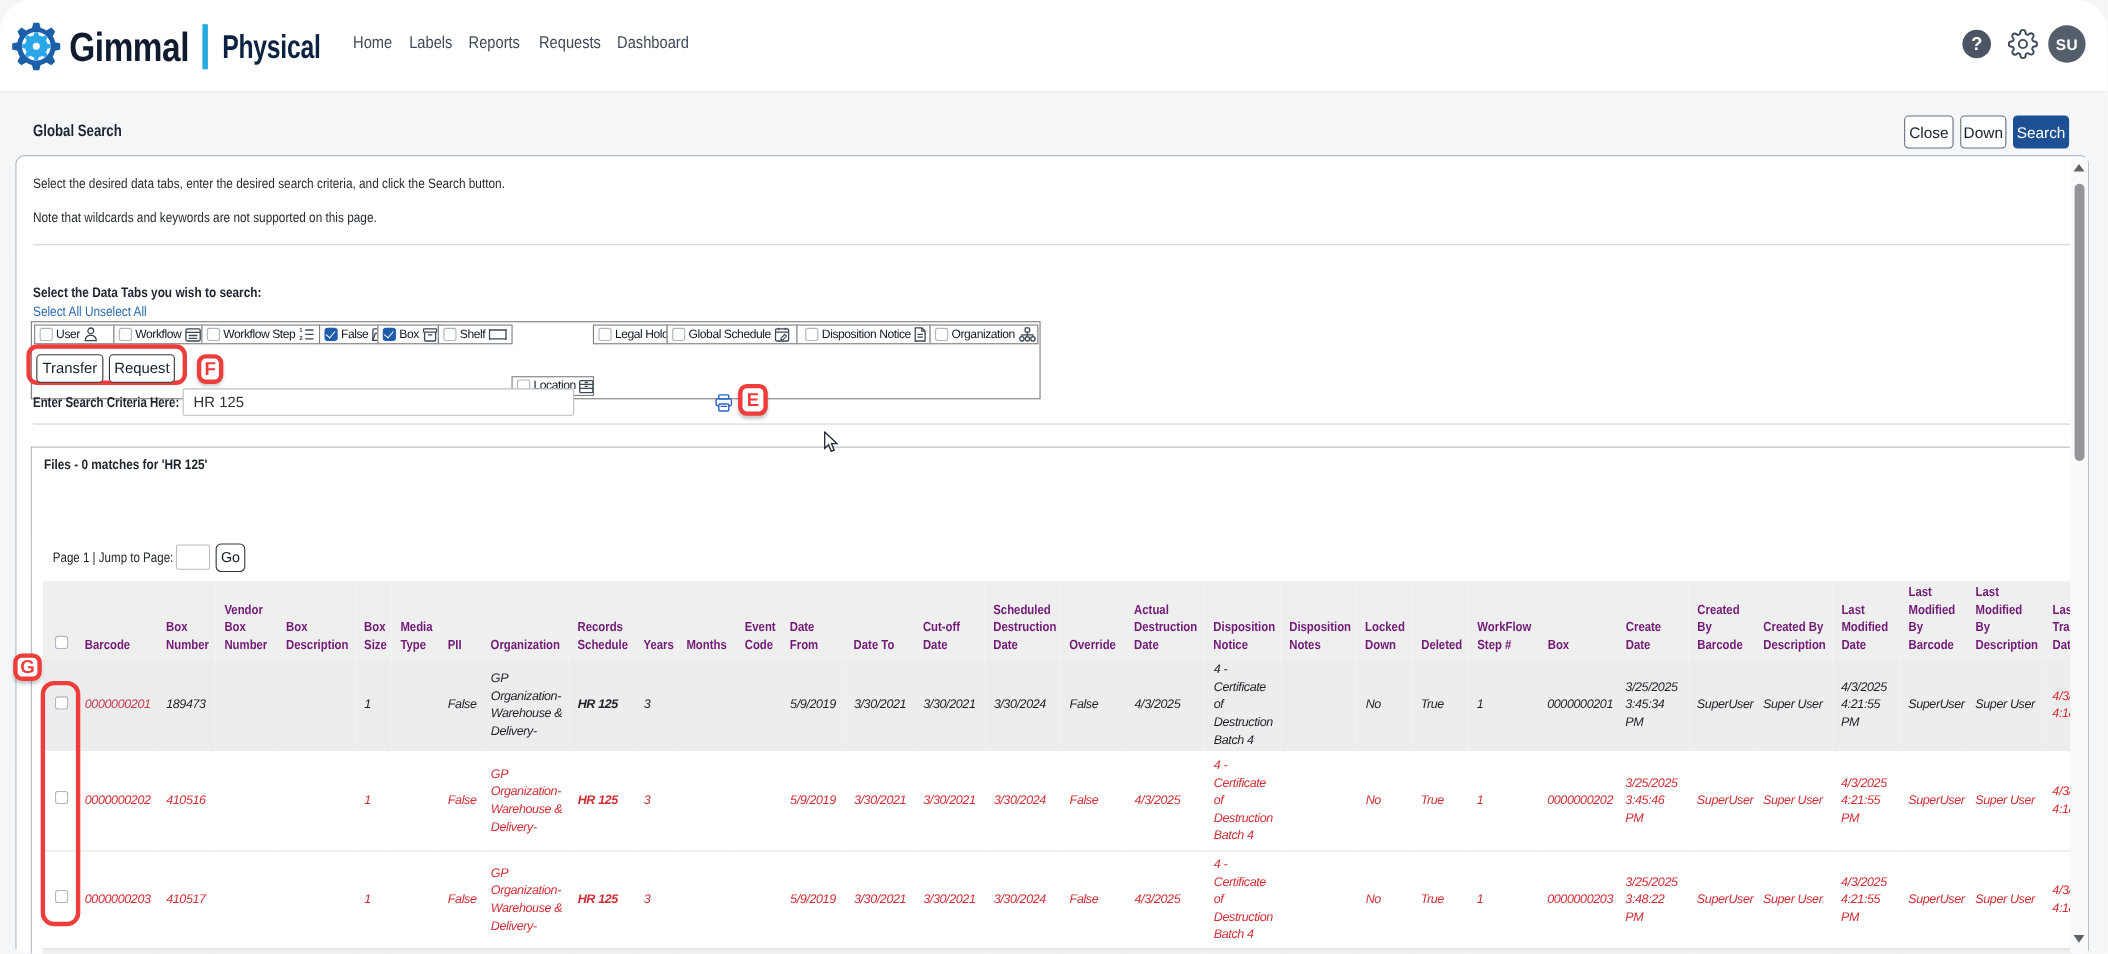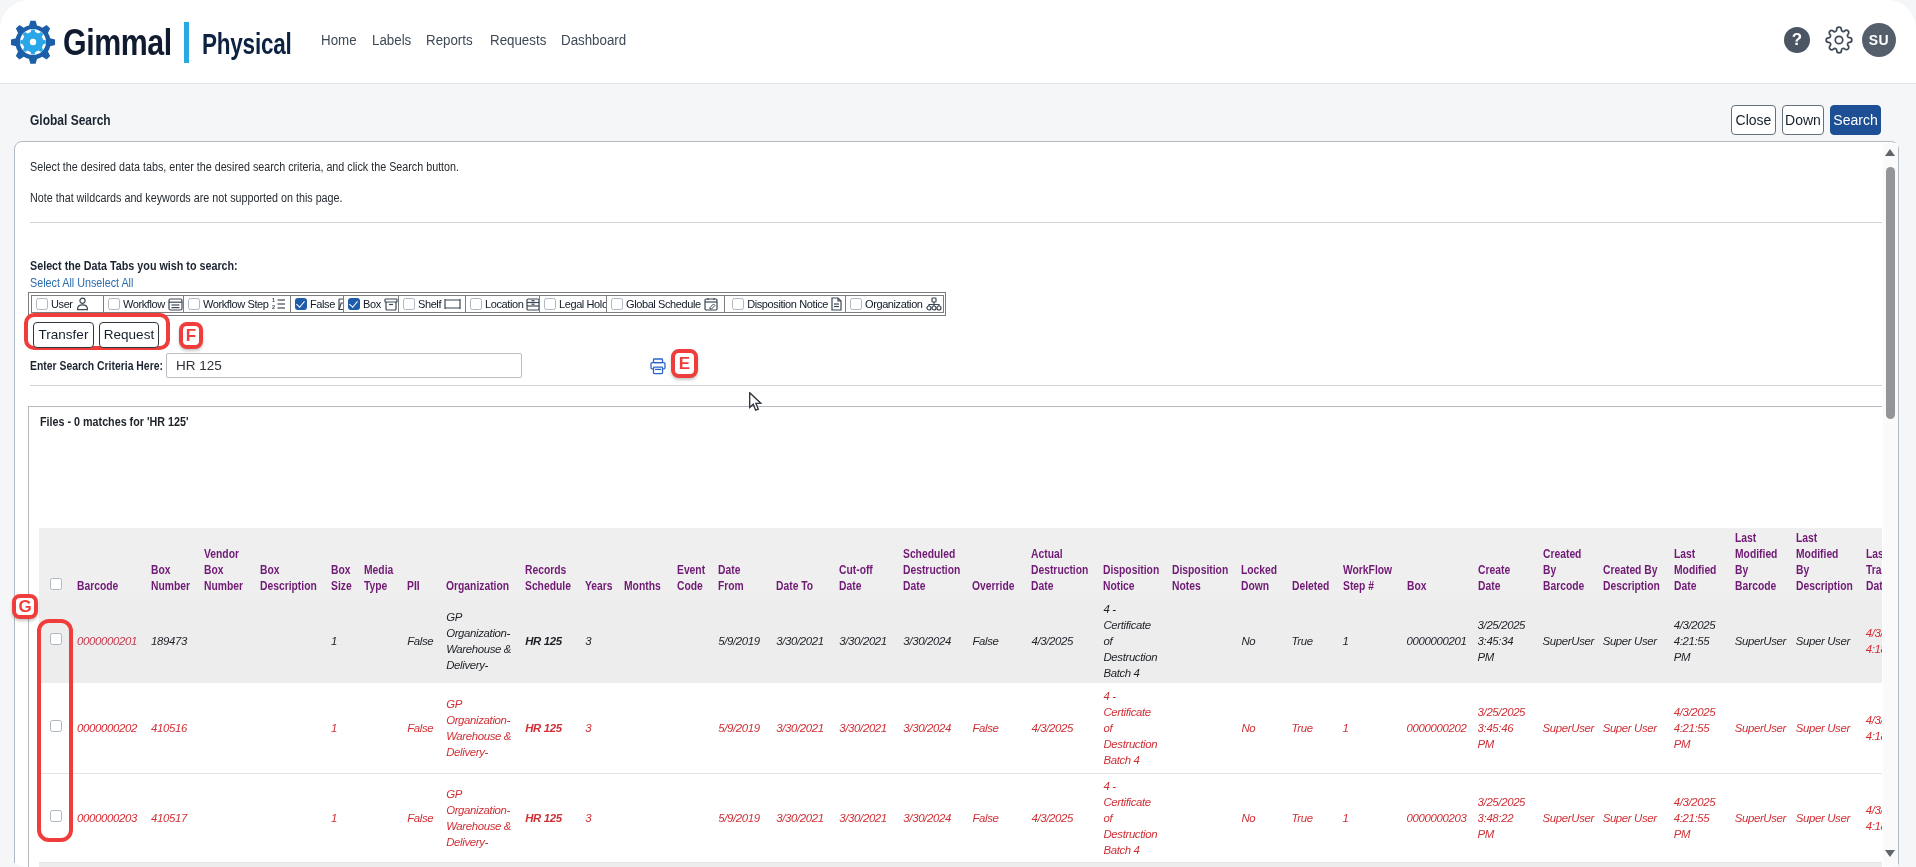--- a/index.html
+++ b/index.html
@@ -167,21 +167,21 @@
               <line x1="5" y1="6.5" x2="9" y2="6.5"></line>
             </svg>
           </div>
         <div class="tcell" style="width:68px;">
             <span class="cb"></span>
             <span class="lbl">Shelf</span>
             <svg width="17" height="12" viewBox="0 0 17 12" fill="none" stroke="#3c4754" stroke-width="1.2">
               <path d="M1 1 L1 11 M1 2 L16 2 M1 10 L16 10 M16 1 L16 11"></path>
             </svg>
           </div>
-        <div class="tcell" style="width:75px;">
+        <div class="tcell" style="width:75px;margin-top:47px;">
             <span class="cb"></span>
             <span class="lbl">Location</span>
             <svg width="14" height="13" viewBox="0 0 14 13" fill="none" stroke="#3c4754" stroke-width="1.2">
               <rect x="1" y="1" width="12" height="11" rx="1.2"></rect>
               <line x1="1" y1="4.5" x2="13" y2="4.5"></line>
               <line x1="1" y1="8" x2="13" y2="8"></line>
               <line x1="5.5" y1="2.7" x2="8.5" y2="2.7"></line>
               <line x1="5.5" y1="6.2" x2="8.5" y2="6.2"></line>
             </svg>
           </div>
@@ -239,20 +239,25 @@
         <rect x="1" y="4.6" width="14" height="6.2" rx="1.2"></rect>
         <rect x="3.5" y="9.2" width="9" height="6.4" rx="0.8" fill="#fff"></rect>
         <line x1="5" y1="11.4" x2="11" y2="11.4"></line>
       </svg>
       <div class="redbadge" style="left:656px; top:207px; width:27px; height:29px; font-size:17px; line-height:21px;">E</div>
 
       <div class="hr" style="left:15px; top:243px; width:1853px;"></div>
 
       <div id="resbox">
         <div id="files-t">Files - 0 matches for 'HR 125'</div>
+        <div id="pagerow">
+          <div class="pt">Page 1 | Jump to Page:</div>
+          <div id="jumpin"></div>
+          <div id="gobtn">Go</div>
+        </div>
         <div style="position:absolute; left:0; top:121px; width:1853px; height:479px; overflow:hidden;">
           <table id="dtable">
               <colgroup>
                 <col style="width:30px">
                 <col style="width:74px">
                 <col style="width:53px">
                 <col style="width:56px">
                 <col style="width:71px">
                 <col style="width:33px">
                 <col style="width:43px">

